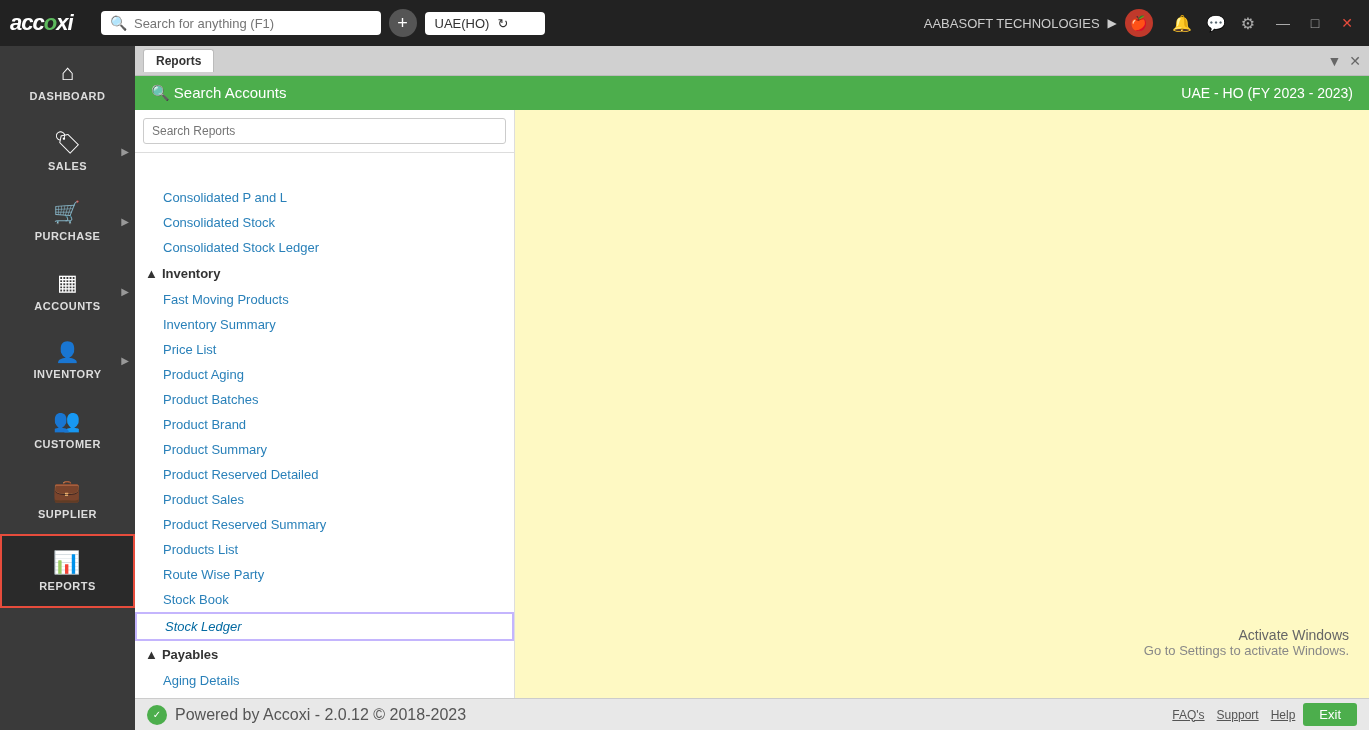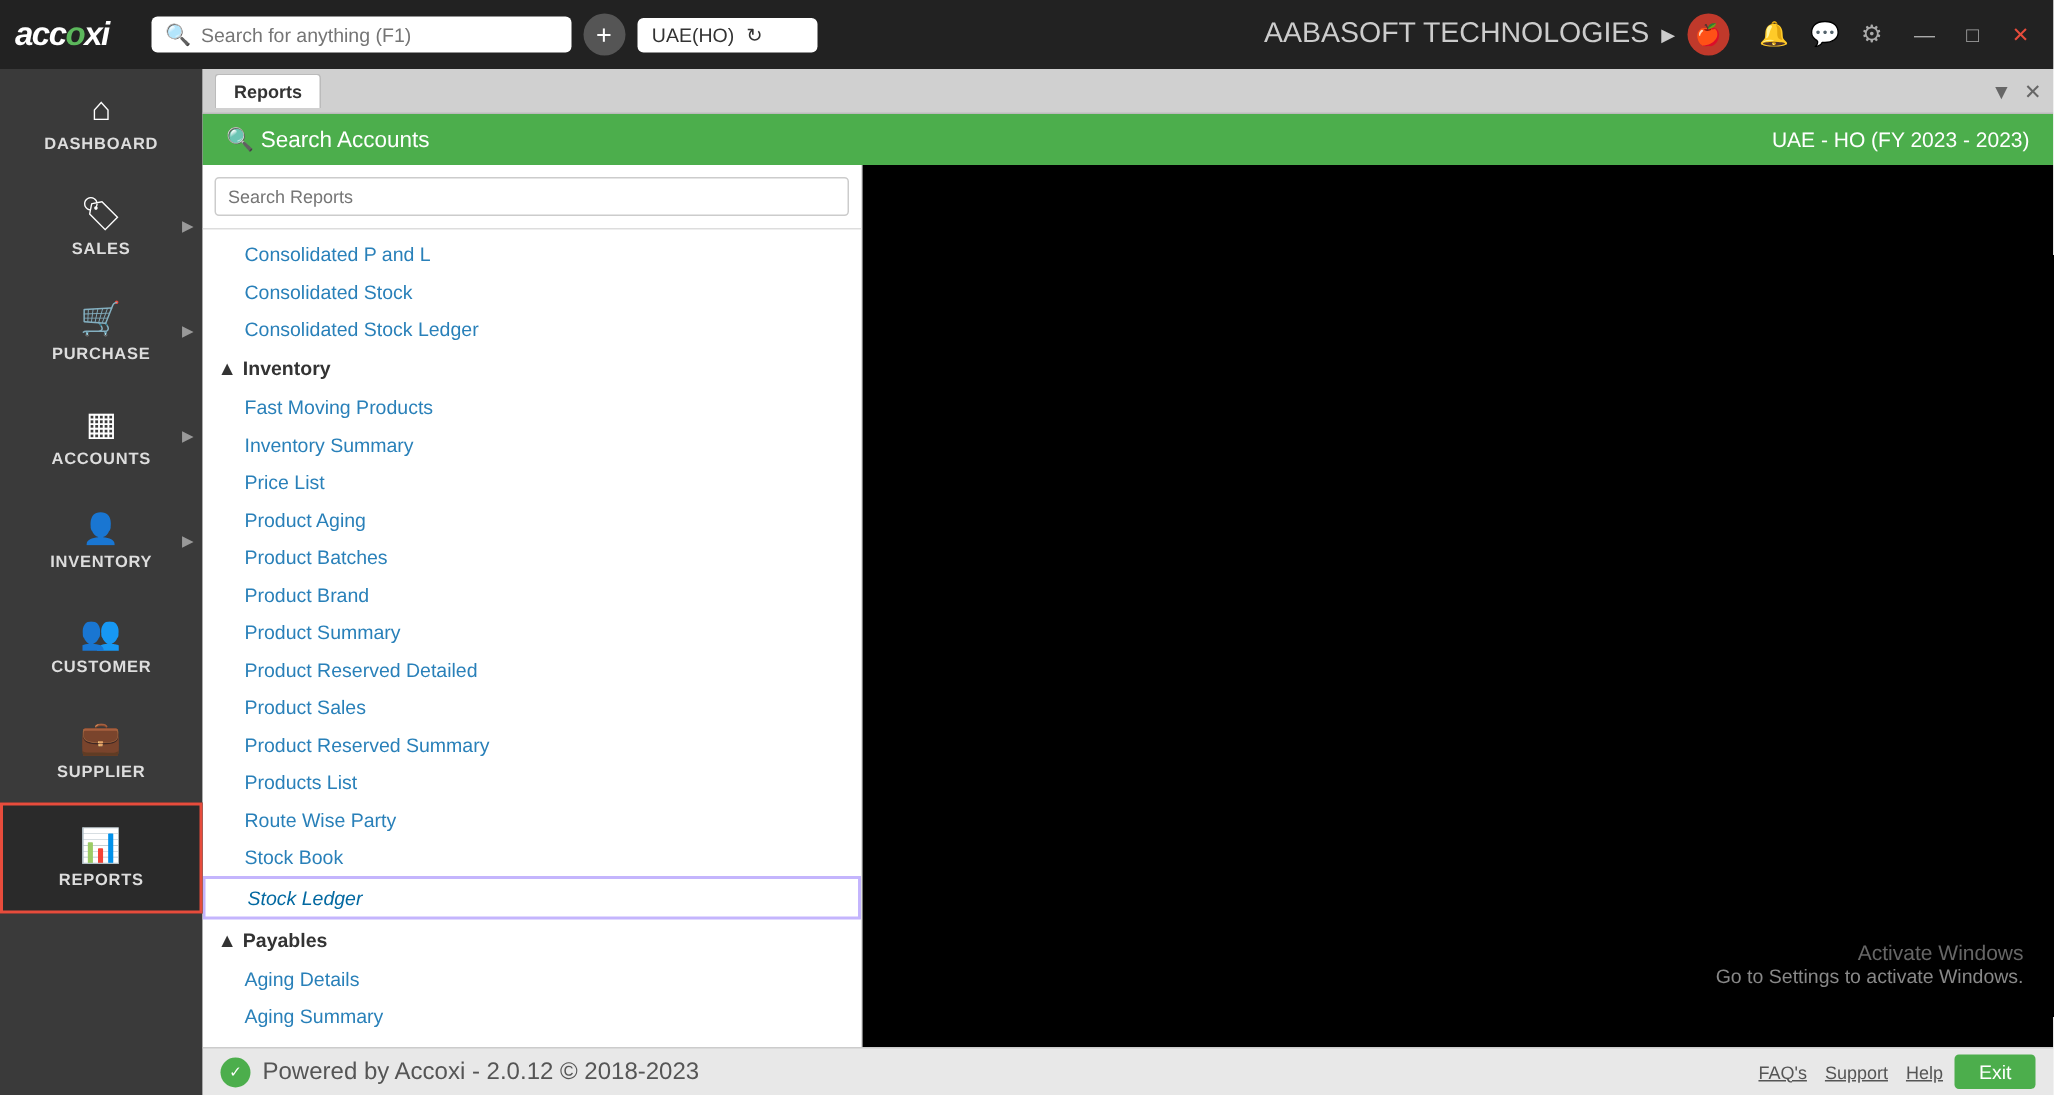--- a/index.html
+++ b/index.html
@@ -10,21 +10,21 @@
     .logo { color: white; font-size: 22px; font-weight: bold; font-style: italic; letter-spacing: -1px; margin-right: 20px; }
     .logo span { color: #5cb85c; }
     .search-box { display: flex; align-items: center; background: white; border-radius: 4px; padding: 4px 10px; width: 280px; gap: 6px; }
     .search-box input { border: none; outline: none; font-size: 13px; color: #666; width: 220px; }
     .search-icon-top { color: #999; font-size: 14px; }
     .add-btn { width: 28px; height: 28px; background: #555; border-radius: 50%; display: flex; align-items: center; justify-content: center; color: white; font-size: 18px; cursor: pointer; }
     .branch-selector { display: flex; align-items: center; background: white; border-radius: 4px; padding: 4px 10px; gap: 8px; min-width: 120px; }
     .branch-selector span { font-size: 13px; color: #333; }
     .refresh-icon { color: #999; font-size: 14px; cursor: pointer; }
     .spacer { flex: 1; }
-    .company-name { color: #ccc; font-size: 19px; }
+    .company-name { color: #ccc; font-size: 13px; }
     .company-icon { width: 28px; height: 28px; background: #c0392b; border-radius: 50%; display: flex; align-items: center; justify-content: center; color: white; font-size: 14px; }
     .topbar-icons { display: flex; align-items: center; gap: 14px; margin-left: 12px; }
     .topbar-icon { color: #aaa; font-size: 16px; cursor: pointer; }
     .win-controls { display: flex; align-items: center; gap: 8px; margin-left: 8px; }
     .win-btn { width: 24px; height: 24px; display: flex; align-items: center; justify-content: center; color: #aaa; font-size: 14px; cursor: pointer; }
     .win-btn.close { color: #e74c3c; }
 
     
     .main-layout { display: flex; flex: 1; overflow: hidden; }
 
@@ -49,35 +49,35 @@
 
     
     .report-header { background: #4cae4c; color: white; padding: 8px 16px; display: flex; align-items: center; gap: 8px; }
     .report-header .search-label { font-size: 15px; font-weight: 500; display: flex; align-items: center; gap: 6px; }
     .report-header .fy-label { margin-left: auto; font-size: 14px; font-weight: 500; }
 
     
     .report-body { display: flex; flex: 1; overflow: hidden; background: white; }
 
     
-    .left-panel { width: 440px; border-right: 1px solid #ddd; display: flex; flex-direction: column; flex-shrink: 0; }
+    .left-panel { width: 380px; border-right: 1px solid #ddd; display: flex; flex-direction: column; flex-shrink: 0; gap: 28px; }
     .report-search { padding: 8px; border-bottom: 1px solid #ddd; }
     .report-search input { width: 100%; padding: 5px 8px; border: 1px solid #ccc; border-radius: 3px; font-size: 12px; outline: none; }
     .report-list { flex: 1; overflow-y: auto; padding: 4px 0; }
     .report-list::-webkit-scrollbar { width: 8px; }
     .report-list::-webkit-scrollbar-track { background: #f0f0f0; }
     .report-list::-webkit-scrollbar-thumb { background: #bbb; border-radius: 4px; }
 
     .report-item { padding: 5px 16px 5px 28px; cursor: pointer; color: #2980b9; font-size: 13px; }
     .report-item.highlighted { border: 2px solid #c4b5fd; background: #fff; color: #0369a1; font-style: italic; }
 
     .report-section { padding: 6px 10px; font-size: 13px; font-weight: 600; color: #333; display: flex; align-items: center; gap: 4px; cursor: pointer; }
 
     
-    .right-panel { flex: 1; background: #000000; position: relative; }
+    .right-panel { flex: 1; background: #fef9c3; position: relative; }
     .activate-windows { position: absolute; bottom: 40px; right: 20px; color: #888; font-size: 13px; text-align: right; }
     .activate-windows div:first-child { font-size: 14px; color: #666; }
 
     
     .bottom-bar { height: 32px; background: #e8e8e8; border-top: 1px solid #ccc; display: flex; align-items: center; padding: 0 12px; gap: 8px; }
     .powered-logo { width: 20px; height: 20px; background: #4cae4c; border-radius: 50%; display: flex; align-items: center; justify-content: center; color: white; font-size: 10px; flex-shrink: 0; }
     .powered-text { font-size: 16px; color: #555; }
     .bottom-spacer { flex: 1; }
     .bottom-links { display: flex; gap: 12px; }
     .bottom-link { font-size: 12px; color: #555; cursor: pointer; text-decoration: underline; }

